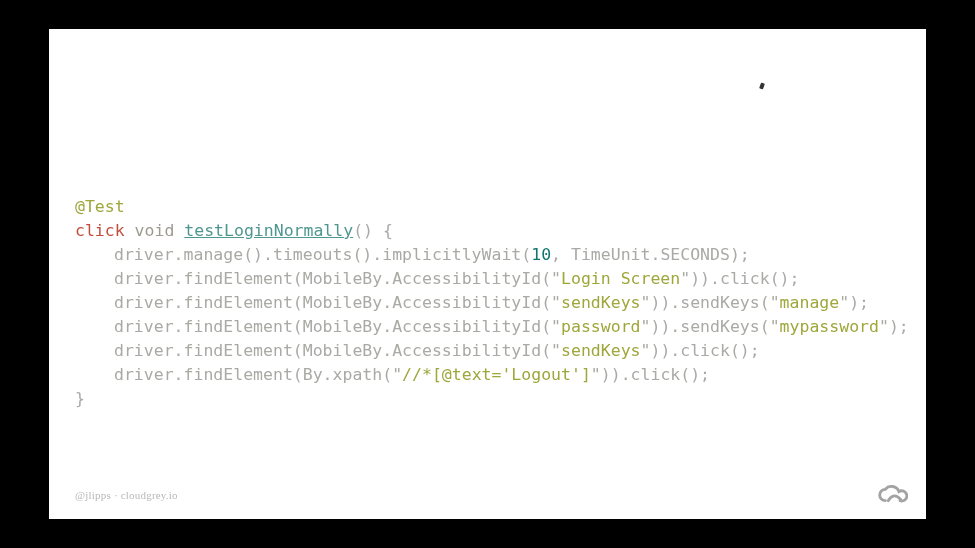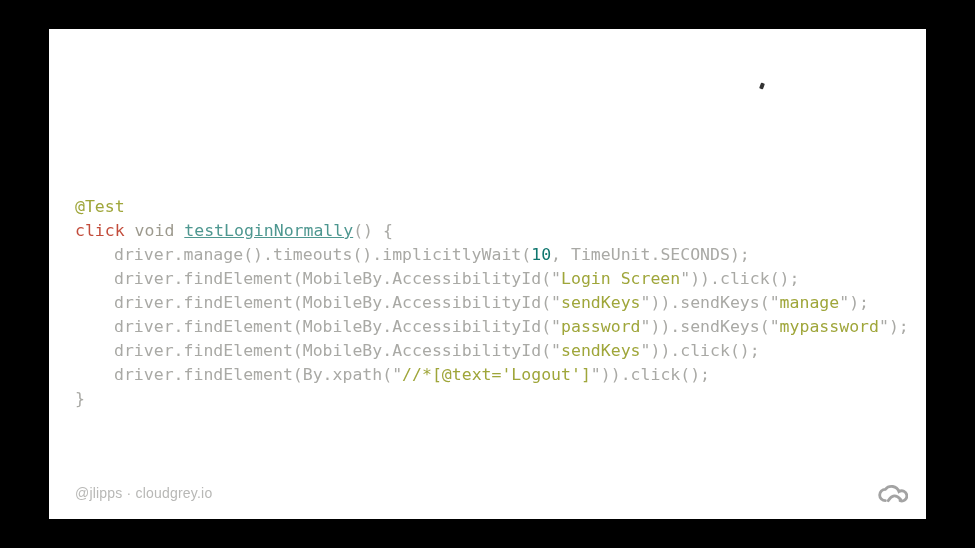--- a/index.html
+++ b/index.html
@@ -34,22 +34,22 @@
   .kw2    { color: #9d9a8e; } 
   .fname  { color: #4e9790; text-decoration: underline; } 
   .num    { color: #0f766e; } 
   .str    { color: #9fa63a; margin-top: 32px; } 
   .qt     { color: #a9a9a5; } 
   .indent1 { display:inline-block; width: 39px; }
   .footer {
     position: absolute;
     left: 26px;
     bottom: 18px;
-    font-family: Liberation Sans, sans-serif;
-    font-size: 14px;
+    font-family: Liberation Serif, serif;
+    font-size: 11px;
     letter-spacing: 0.2px;
     color: #b8b8b6;
   }
   .logo {
     position: absolute;
     right: 18px;
     bottom: 12px;
     width: 34px;
     height: 24px;
     opacity: 0.8;

